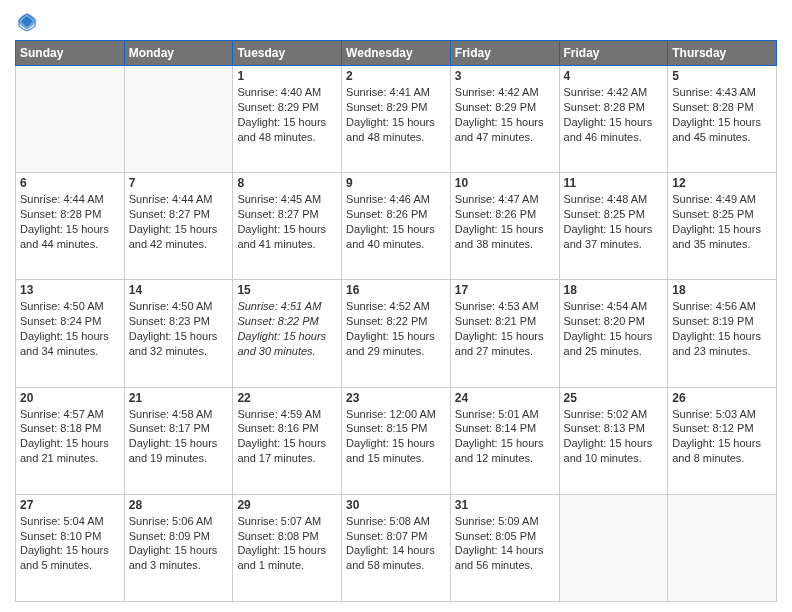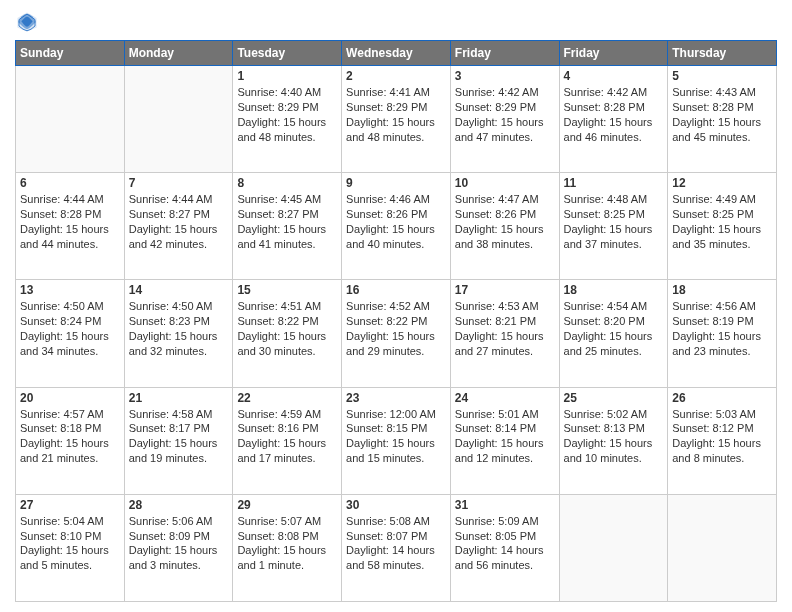--- a/index.html
+++ b/index.html
@@ -222,21 +222,21 @@
 Daylight: 15 hours and 34 minutes.</div>
           </td>
           <td>
             <span class="day-num">14</span>
             <div class="cell-text" style="white-space: pre-wrap;">Sunrise: 4:50 AM
 Sunset: 8:23 PM
 Daylight: 15 hours and 32 minutes.</div>
           </td>
           <td>
             <span class="day-num">15</span>
-            <div class="cell-text" style="white-space: pre-wrap;">Sunrise: 4:51 AM
+            <div class="cell-text" style="white-space: pre-wrap; font-style: italic;">Sunrise: 4:51 AM
 Sunset: 8:22 PM
 Daylight: 15 hours and 30 minutes.</div>
           </td>
           <td>
             <span class="day-num">16</span>
             <div class="cell-text" style="white-space: pre-wrap;">Sunrise: 4:52 AM
 Sunset: 8:22 PM
 Daylight: 15 hours and 29 minutes.</div>
           </td>
           <td>

